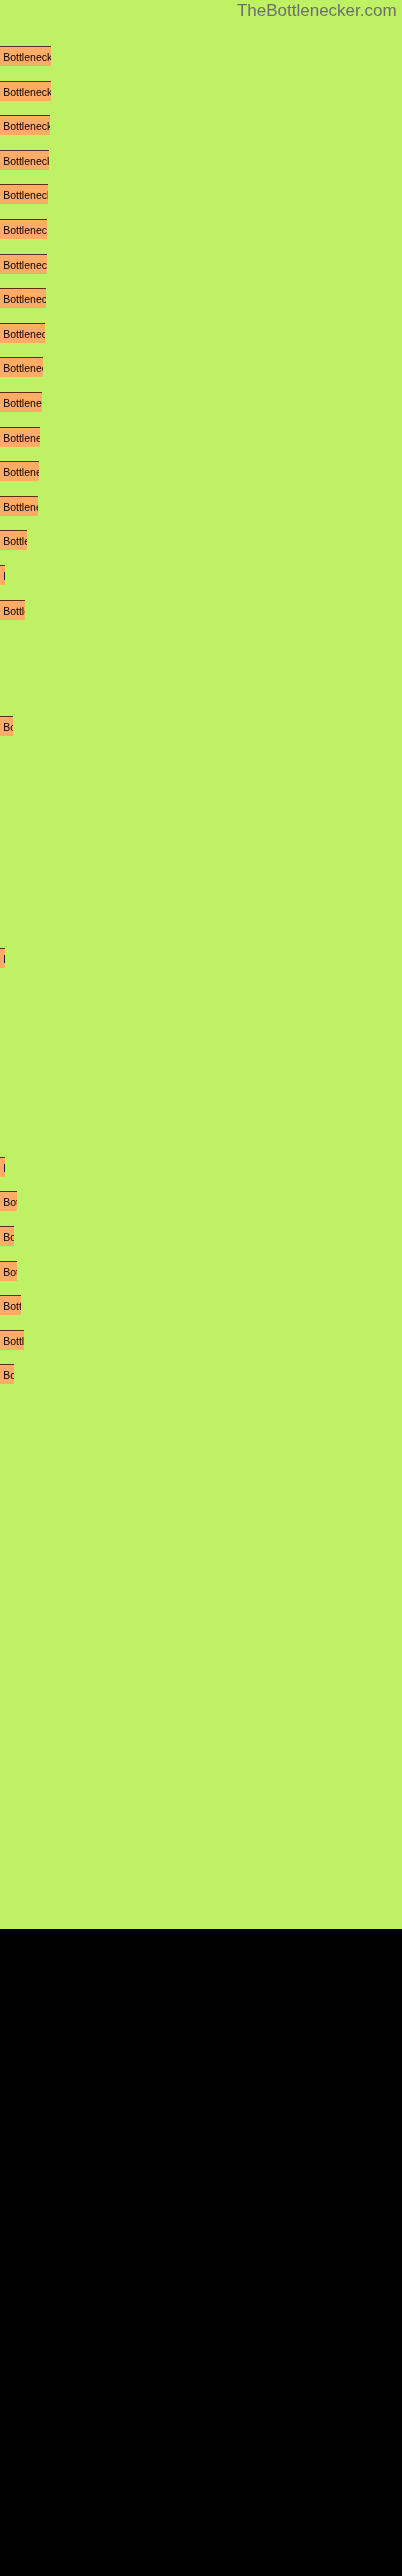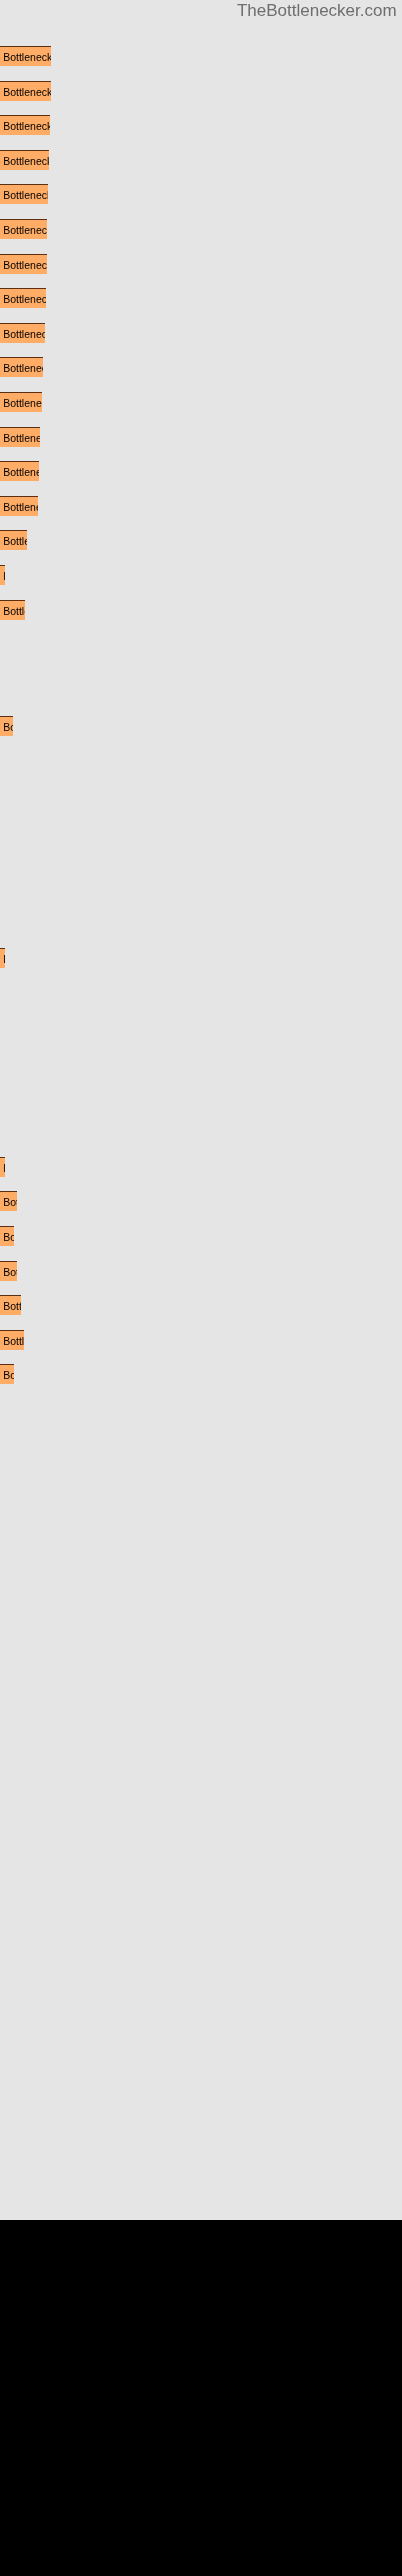--- a/index.html
+++ b/index.html
@@ -11,22 +11,22 @@
   body {
     width: 403px;
     height: 2576px;
     position: relative;
     overflow: hidden;
     font-family: "Liberation Sans", sans-serif;
   }
   #chart-root {
     position: relative;
     width: 403px;
-    height: 2220px;
-    background: #e5e5e5;
+    height: 1929px;
+    background: #bef264;
   }
   #watermark {
     position: absolute;
     right: 6.4px;
     top: 0.8px;
     font-family: "Liberation Sans", sans-serif;
     font-size: 17px;
     color: #6e6e6e;
     letter-spacing: 0px;
     white-space: nowrap;

